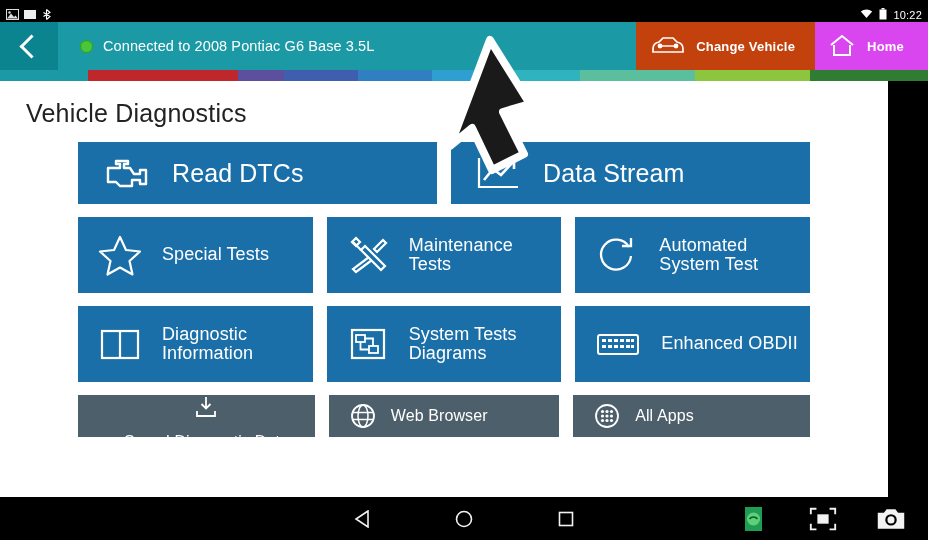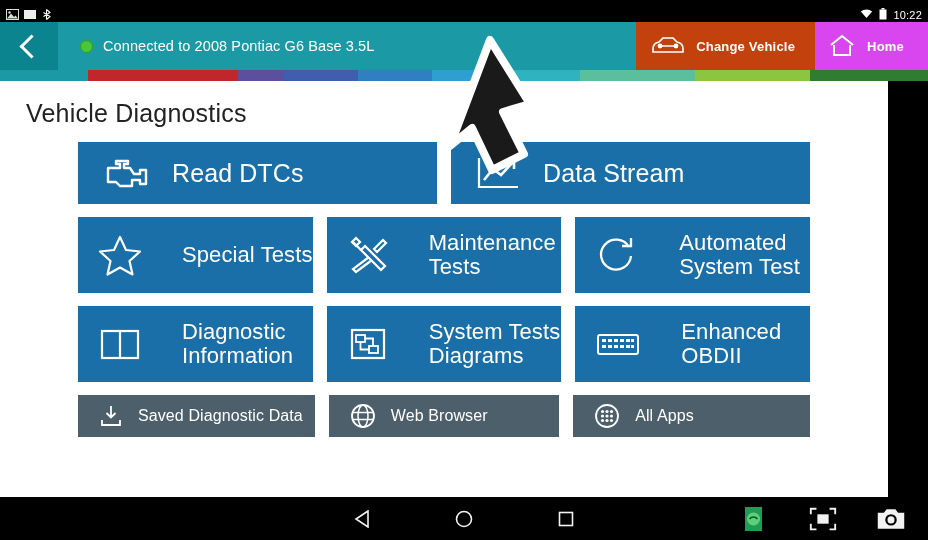--- a/index.html
+++ b/index.html
@@ -95,37 +95,37 @@
   .row { display: flex; gap: 14px; margin-bottom: 13px; }
 
   .tile {
     background: #1a6fa8;
     color: #fff;
     display: flex; align-items: center;
     cursor: pointer;
     border: none;
   }
   .tile .label { font-size: 21px; line-height: 1.07; letter-spacing: .1px; }
-  .tile .label.small { font-size: 22px; margin-left: 20px; }
+  .tile .label.small { font-size: 18px; }
 
   
   .row1 .tile { height: 62px; padding-left: 24px; gap: 22px; }
   .row1 .tile:first-child { width: 378px; }
   .row1 .tile:last-child { width: 378px; }
   .row1 .label { font-size: 25px; }
 
   
   .row23 .tile { height: 76px; width: 248px; padding-left: 20px; gap: 20px; }
 
   
   .row4 .tile {
     height: 42px; background: #4d5f6b; gap: 14px; padding-left: 20px;
   }
   .row4 .tile .label { font-size: 16px; }
-  .row4 .t1 { width: 255px; }
+  .row4 .t1 { width: 255px; flex-direction: column; }
   .row4 .t2 { width: 248px; }
   .row4 .t3 { width: 255px; }
 
   .icon { flex: 0 0 auto; display: flex; align-items: center; justify-content: center; }
 
   
   #cursor-arrow {
     position: absolute;
     left: 372px; top: 12px;
     pointer-events: none;

